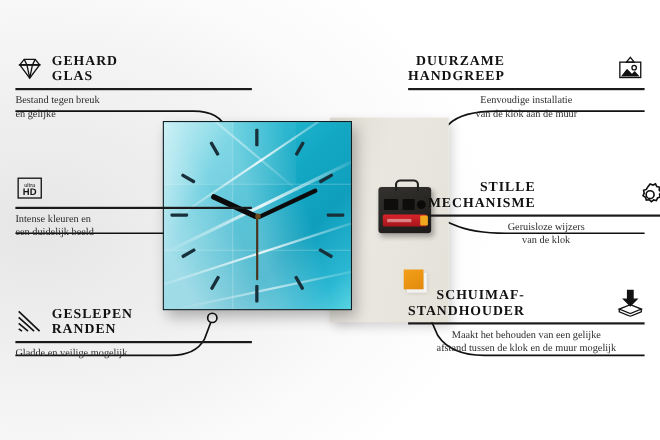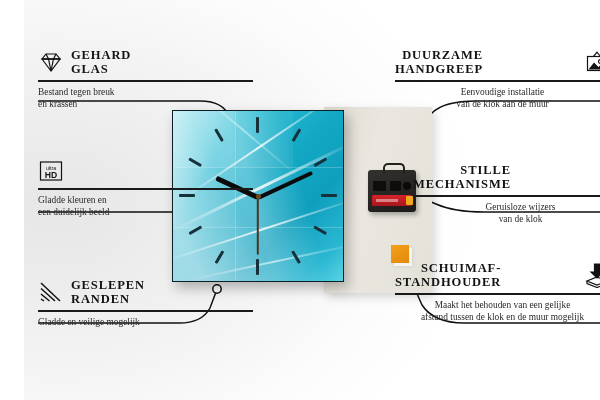--- a/index.html
+++ b/index.html
@@ -6,21 +6,20 @@
   body {
     width:600px; height:400px; overflow:hidden;
     font-family:"Liberation Serif", serif;
     background:#ffffff;
   }
   #stage {
     position:relative; width:556px; height:400px;
     background:
       radial-gradient(ellipse 420px 300px at 6% 52%, #e6e6e6 0%, #ededed 28%, #f4f4f4 55%, #fbfbfb 78%, #ffffff 100%),
       linear-gradient(100deg, #ececed 0%, #f3f3f3 30%, #fcfcfc 62%, #ffffff 100%);
-    margin-left: 24px;
   }
 
   
   .feat { position:absolute; width:215px; }
   .feat .head { display:flex; align-items:center; gap:7px; }
   .feat.left  .head { justify-content:flex-start; }
   .feat.right .head { justify-content:space-between; }
   .ttl {
     font-family:"Liberation Serif", serif;
     font-weight:700; font-size:12.5px; line-height:1.12;
@@ -180,35 +179,35 @@
           <path d="M4 10 L8 5 L18 5 L22 10 Z"></path>
           <path d="M8 5 L10.5 10 L13 22 L15.5 10 L18 5"></path>
           <path d="M4 10 L22 10"></path>
         </svg>
       </span>
       <div class="ttl">GEHARD
 GLAS</div>
     </div>
     <div class="rule"></div>
     <div class="desc">Bestand tegen breuk
-en krassen</div>
+en gelijke</div>
   </div>
 
   <div class="feat left" id="f-print">
     <div class="head">
       <span class="ico">
         <svg viewBox="0 0 26 26">
           <rect x="2.5" y="4" width="21" height="18" fill="none" stroke="#121212" stroke-width="1.2"></rect>
           <text x="13" y="12" font-family="Liberation Sans, sans-serif" font-size="5.2" text-anchor="middle" fill="#121212">ultra</text>
           <text x="13" y="19.5" font-family="Liberation Sans, sans-serif" font-size="8.6" font-weight="bold" text-anchor="middle" fill="#121212">HD</text>
         </svg>
       </span>
     </div>
     <div class="rule"></div>
-    <div class="desc">Gladde kleuren en
+    <div class="desc">Intense kleuren en
 een duidelijk beeld</div>
   </div>
 
   <div class="feat left" id="f-edges">
     <div class="head">
       <span class="ico">
         <svg viewBox="0 0 26 26" stroke="#121212" stroke-width="1.5" fill="none">
           <path d="M3 4 L22 22"></path>
           <path d="M3 9.5 L17 22"></path>
           <path d="M3 15 L11.5 22"></path>

